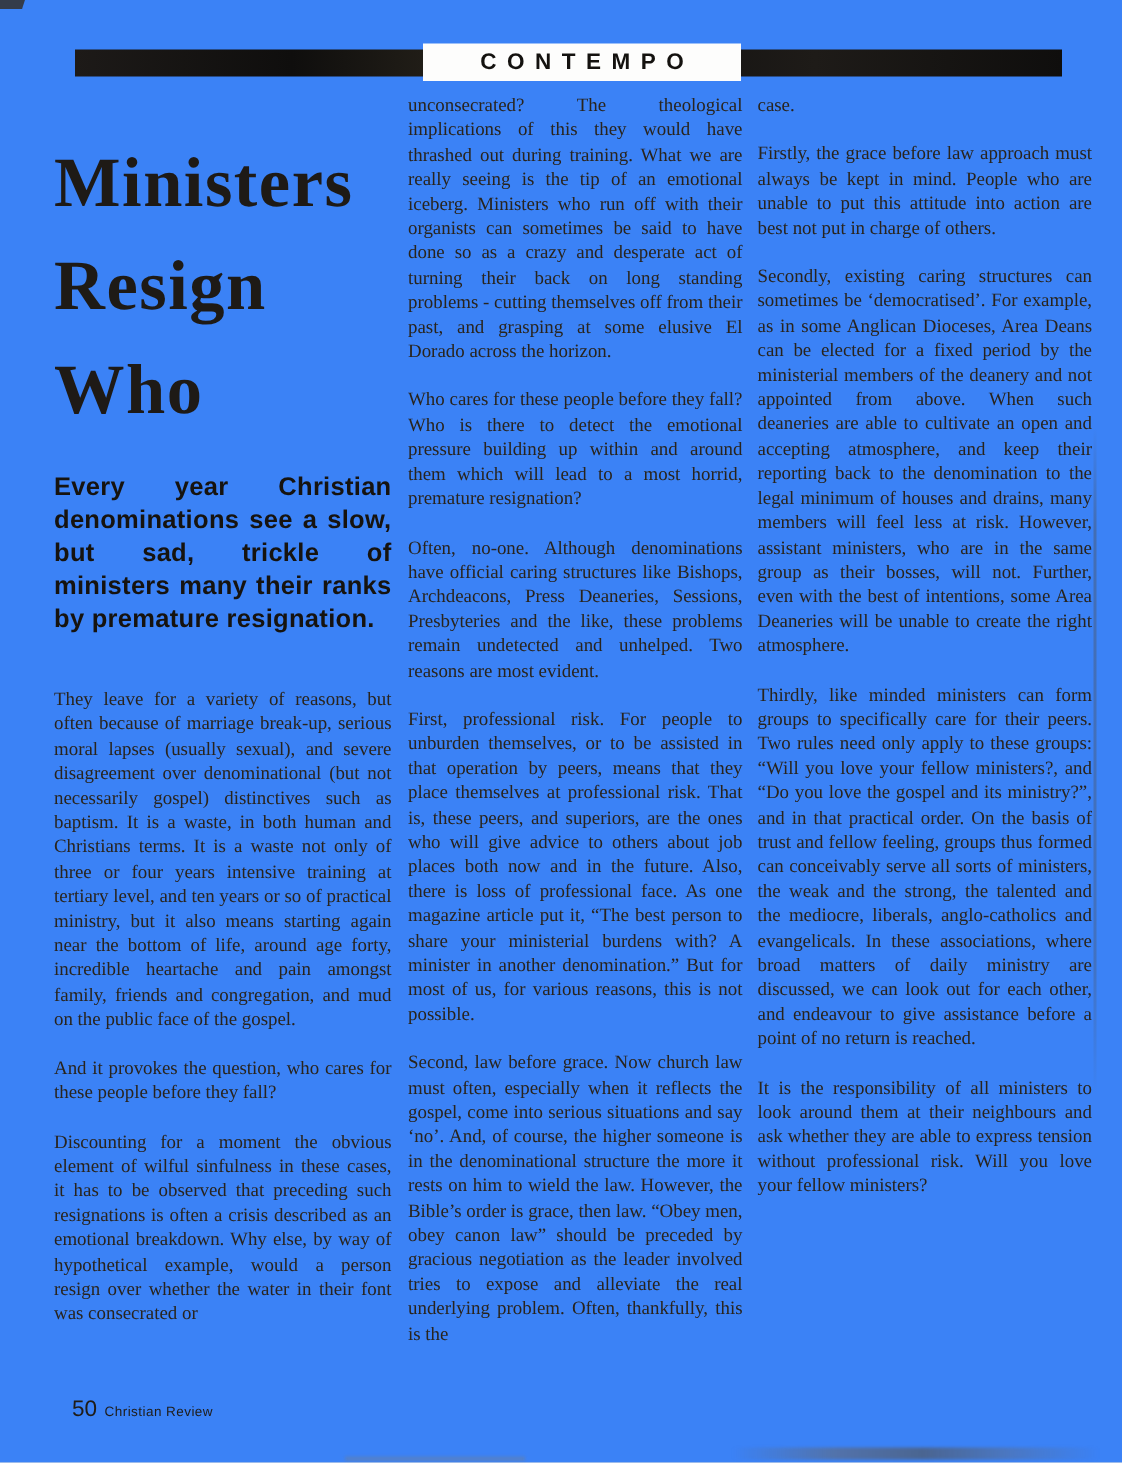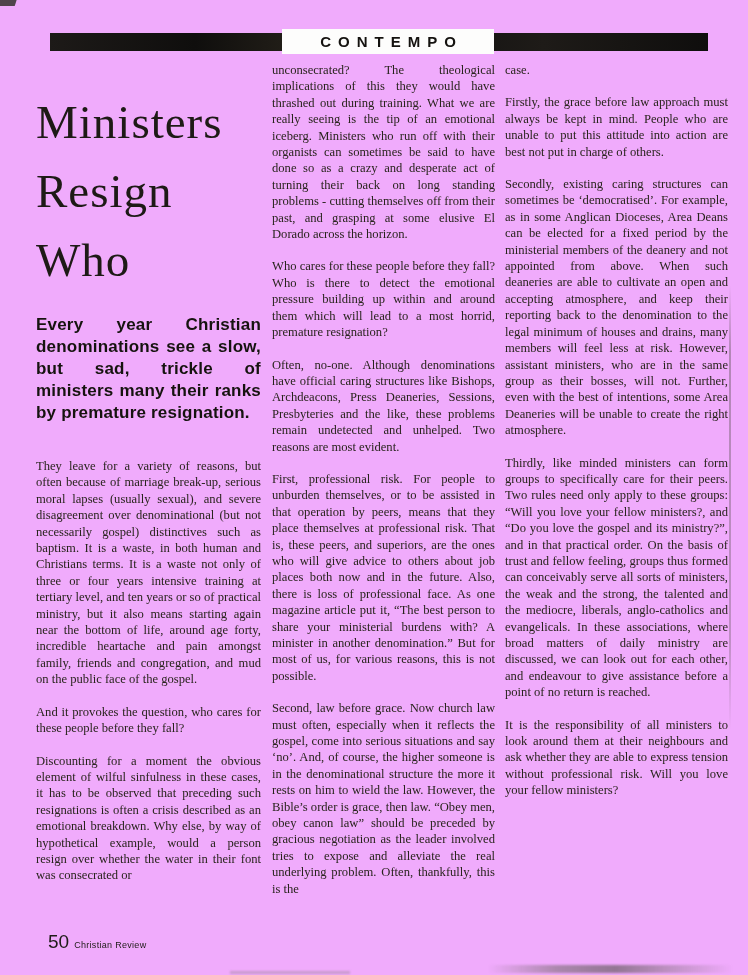--- a/index.html
+++ b/index.html
@@ -1,18 +1,18 @@
 <!DOCTYPE html>
 <html><head>
 <meta charset="utf-8">
 <style>
   html,body { margin:0; padding:0; background:#e9e7e2; }
   .page {
     position:relative; width:748px; height:975px; margin:0 auto;
-    background:#f0abfc; overflow:hidden;
+    background:#3b82f6; overflow:hidden;
     color:#27221c;
   }
 
   
   .masthead-bar {
     position:absolute; left:50px; top:33px; width:658px; height:18px;
     background:linear-gradient(90deg,#1d1a18 0%,#0f0e0d 22%,#242019 38%,#121110 55%,#1e1b18 75%,#0f0e0d 100%);
   }
   .masthead-label {
     position:absolute; left:282px; top:29px; width:212px; height:25px;
@@ -30,21 +30,21 @@
     font-size:12.6px; line-height:16.4px;
     text-align:justify; color:#29241d;
   }
   .col-left  { left:36px;  top:88px; width:225px; }
   .col-mid   { left:272px; }
   .col-right { left:505px; }
   .col p.para { margin:0 0 16px 0; }
 
   
   .article-title {
-    margin:0; font-family:"Liberation Serif",serif; font-weight:400;
+    margin:0; font-family:"Liberation Serif",serif; font-weight:700;
     font-size:47px; line-height:69px; letter-spacing:1px; color:#1e1a16;
     text-align:left;
   }
   .article-title span { display:block; }
   .standfirst {
     margin:19px 0 0 0;
     font-family:"Liberation Sans",sans-serif; font-weight:bold;
     font-size:17px; line-height:22px; letter-spacing:0.2px;
     text-align:justify; color:#16130f;
   }
@@ -55,21 +55,21 @@
     margin:4px 0 0 0; font-style:italic; font-size:12.8px; line-height:17px;
     color:#2c2620; text-align:left;
   }
 
   
   .footer {
     position:absolute; left:48px; top:931px;
     display:flex; align-items:baseline; gap:5px;
     font-family:"Liberation Sans",sans-serif; color:#1f1c18;
   }
-  .page-number { font-size:19px; }
+  .page-number { font-size:15px; }
   .publication { font-size:9px; letter-spacing:0.3px; }
 
   
   .artifact-corner {
     position:absolute; left:-4px; top:-2px; width:20px; height:8px;
     background:#34302c; transform:skewX(-18deg); opacity:.85;
   }
   .artifact-line-right {
     position:absolute; left:729px; top:285px; width:2px; height:445px;
     background:linear-gradient(180deg, rgba(80,75,70,0) 0%, rgba(80,75,70,.38) 15%, rgba(80,75,70,.30) 80%, rgba(80,75,70,0) 100%);

